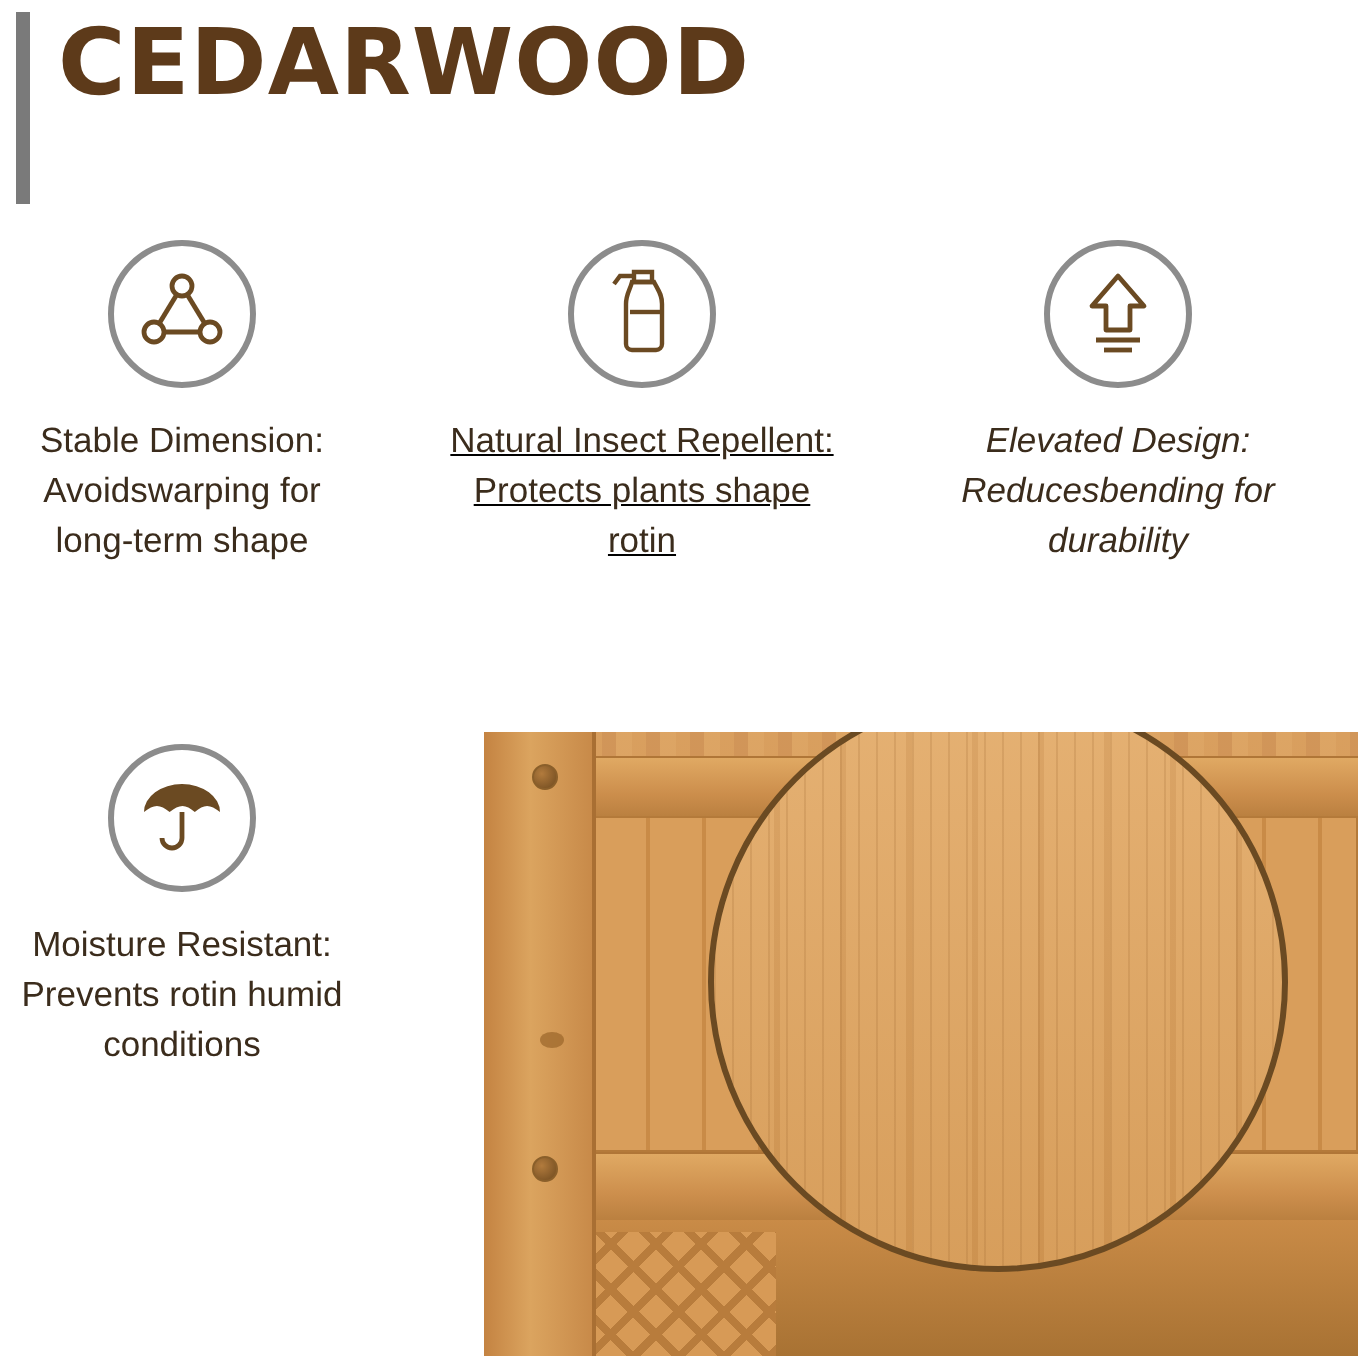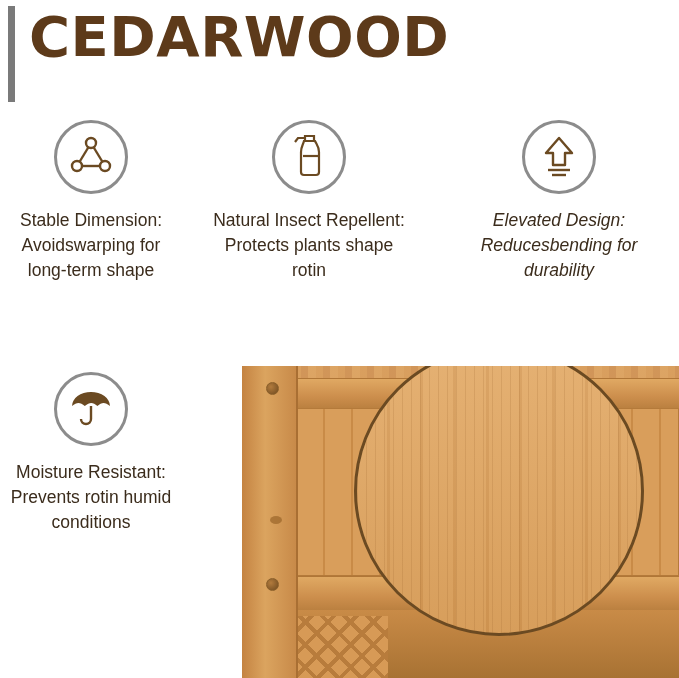--- a/index.html
+++ b/index.html
@@ -29,21 +29,21 @@
     height: 96px;
     background: #7a7a7a;
     margin-left: 8px;
     margin-top: 2px;
     flex: none;
   }
   .title-text {
     margin-left: 14px;
     color: #5d3a1a;
     font-weight: bold;
-    font-size: 56px;
+    font-size: 46px;
     line-height: 1.18;
     letter-spacing: 0.5px;
     font-family: "DejaVu Sans", sans-serif;
   }
   .title-text div { white-space: nowrap; }
 
   
   .features {
     position: absolute;
     left: 0;
@@ -70,21 +70,21 @@
   .feature .caption {
     margin-top: 14px;
     color: #3b2c1c;
     font-size: 17.5px;
     line-height: 1.42;
     font-family: "Liberation Sans", sans-serif;
   }
   .feature .caption .ln { display: block; }
 
   .f1 { left: -22px;  top: 0; }
-  .f2 { left: 196px;  top: 0; }
+  .f2 { left: 208px;  top: 0; text-decoration: underline; }
   .f3 { left: 446px;  top: 0; font-style: italic; }
   .f4 { left: -22px;  top: 252px; }
 
   
   .f1 .caption { width: 226px; }
   .f2 .caption { width: 240px; margin-left: -7px; }
   .f3 .caption { width: 226px; }
   .f4 .caption { width: 226px; }
 
   

